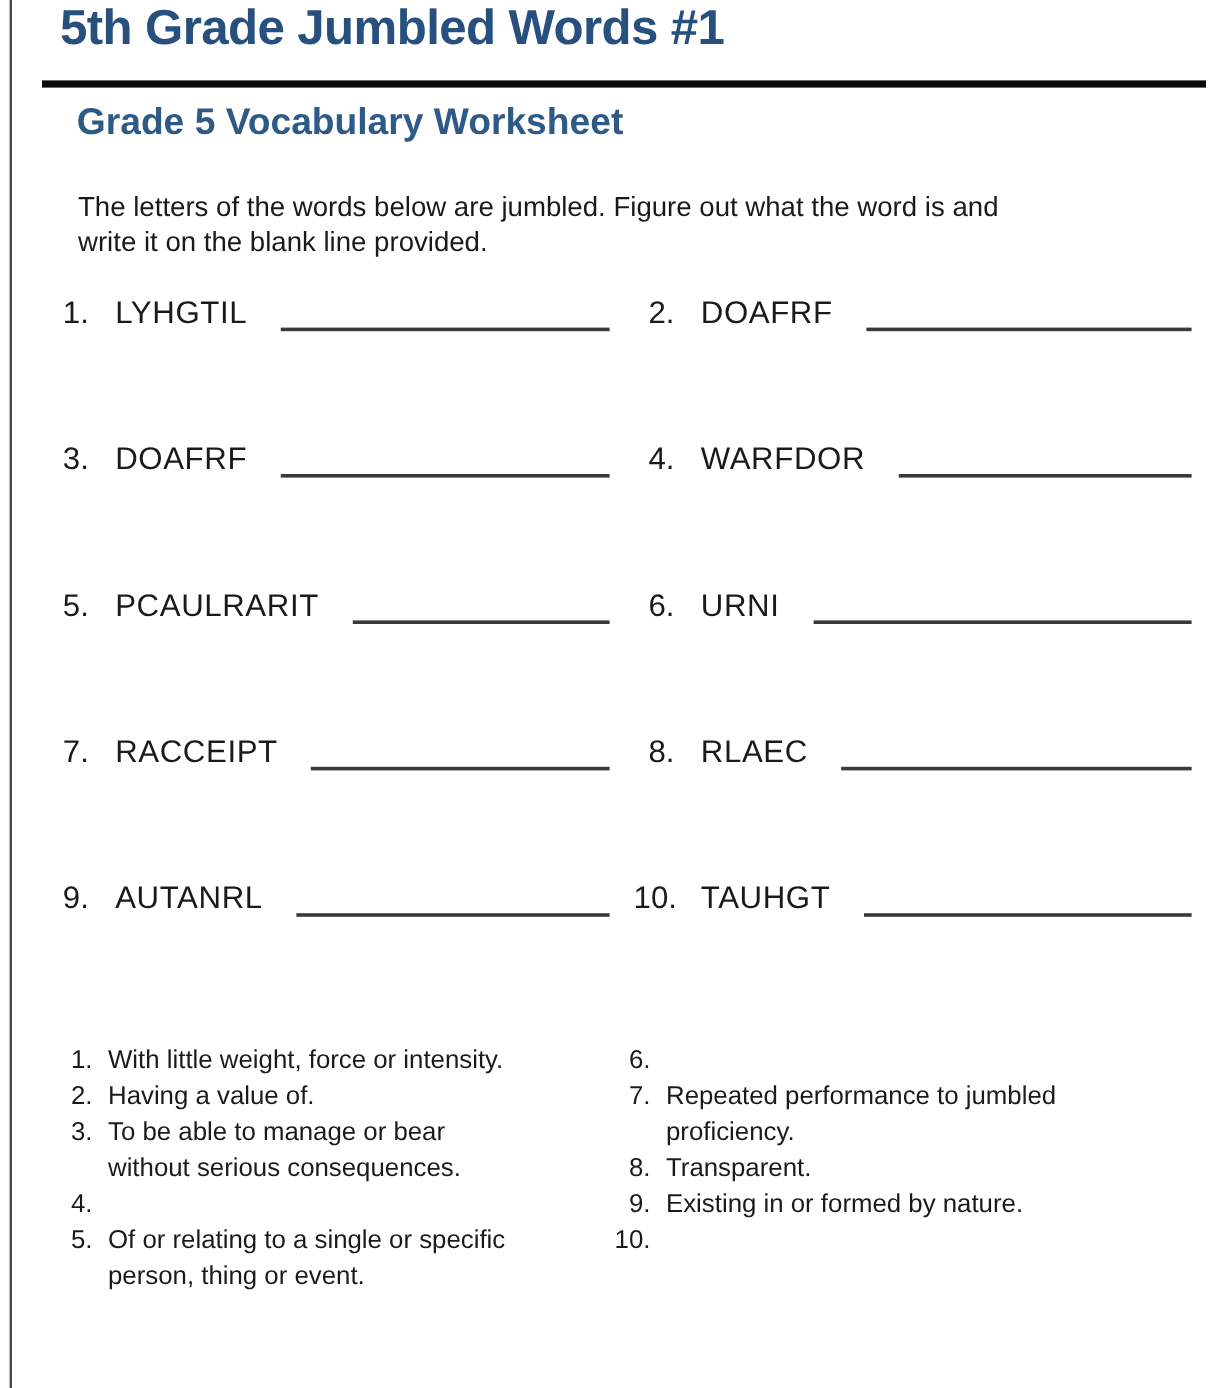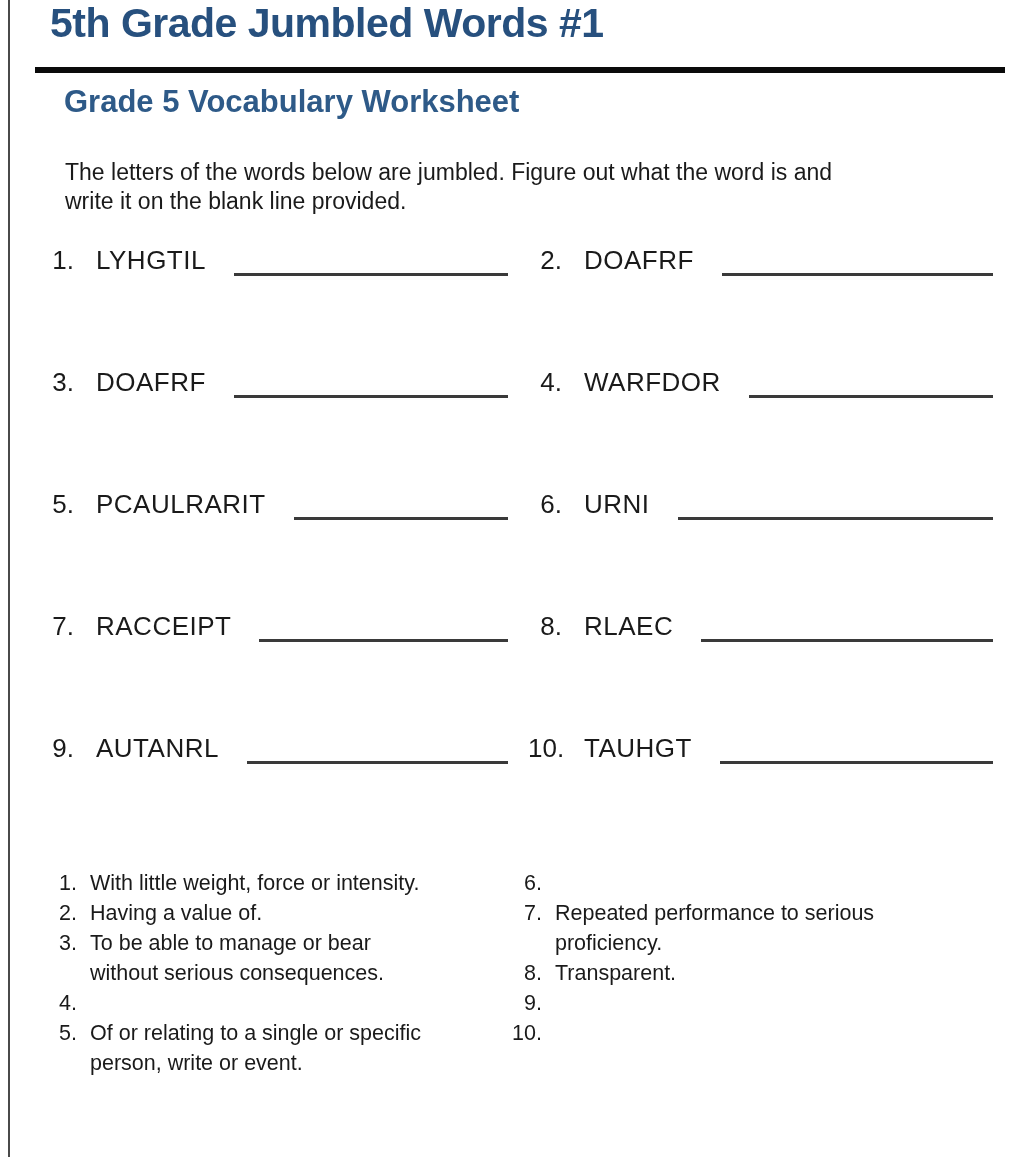--- a/index.html
+++ b/index.html
@@ -192,37 +192,38 @@
       <span class="dnum">3.</span>
       <span class="dtext">To be able to manage or bear
 without serious consequences.</span>
     </div>
     <div class="def-row">
       <span class="dnum">4.</span>
     </div>
     <div class="def-row">
       <span class="dnum">5.</span>
       <span class="dtext">Of or relating to a single or specific
-person, write or event.</span>
+person, thing or event.</span>
     </div>
   </div>
 
   <div class="defs defs-right">
     <div class="def-row">
       <span class="dnum">6.</span>
     </div>
     <div class="def-row">
       <span class="dnum">7.</span>
-      <span class="dtext">Repeated performance to serious
+      <span class="dtext">Repeated performance to jumbled
 proficiency.</span>
     </div>
     <div class="def-row">
       <span class="dnum">8.</span>
       <span class="dtext">Transparent.</span>
     </div>
     <div class="def-row">
       <span class="dnum">9.</span>
+      <span class="dtext">Existing in or formed by nature.</span>
     </div>
     <div class="def-row">
       <span class="dnum">10.</span>
     </div>
   </div>
 </div>
 
 </body></html>

